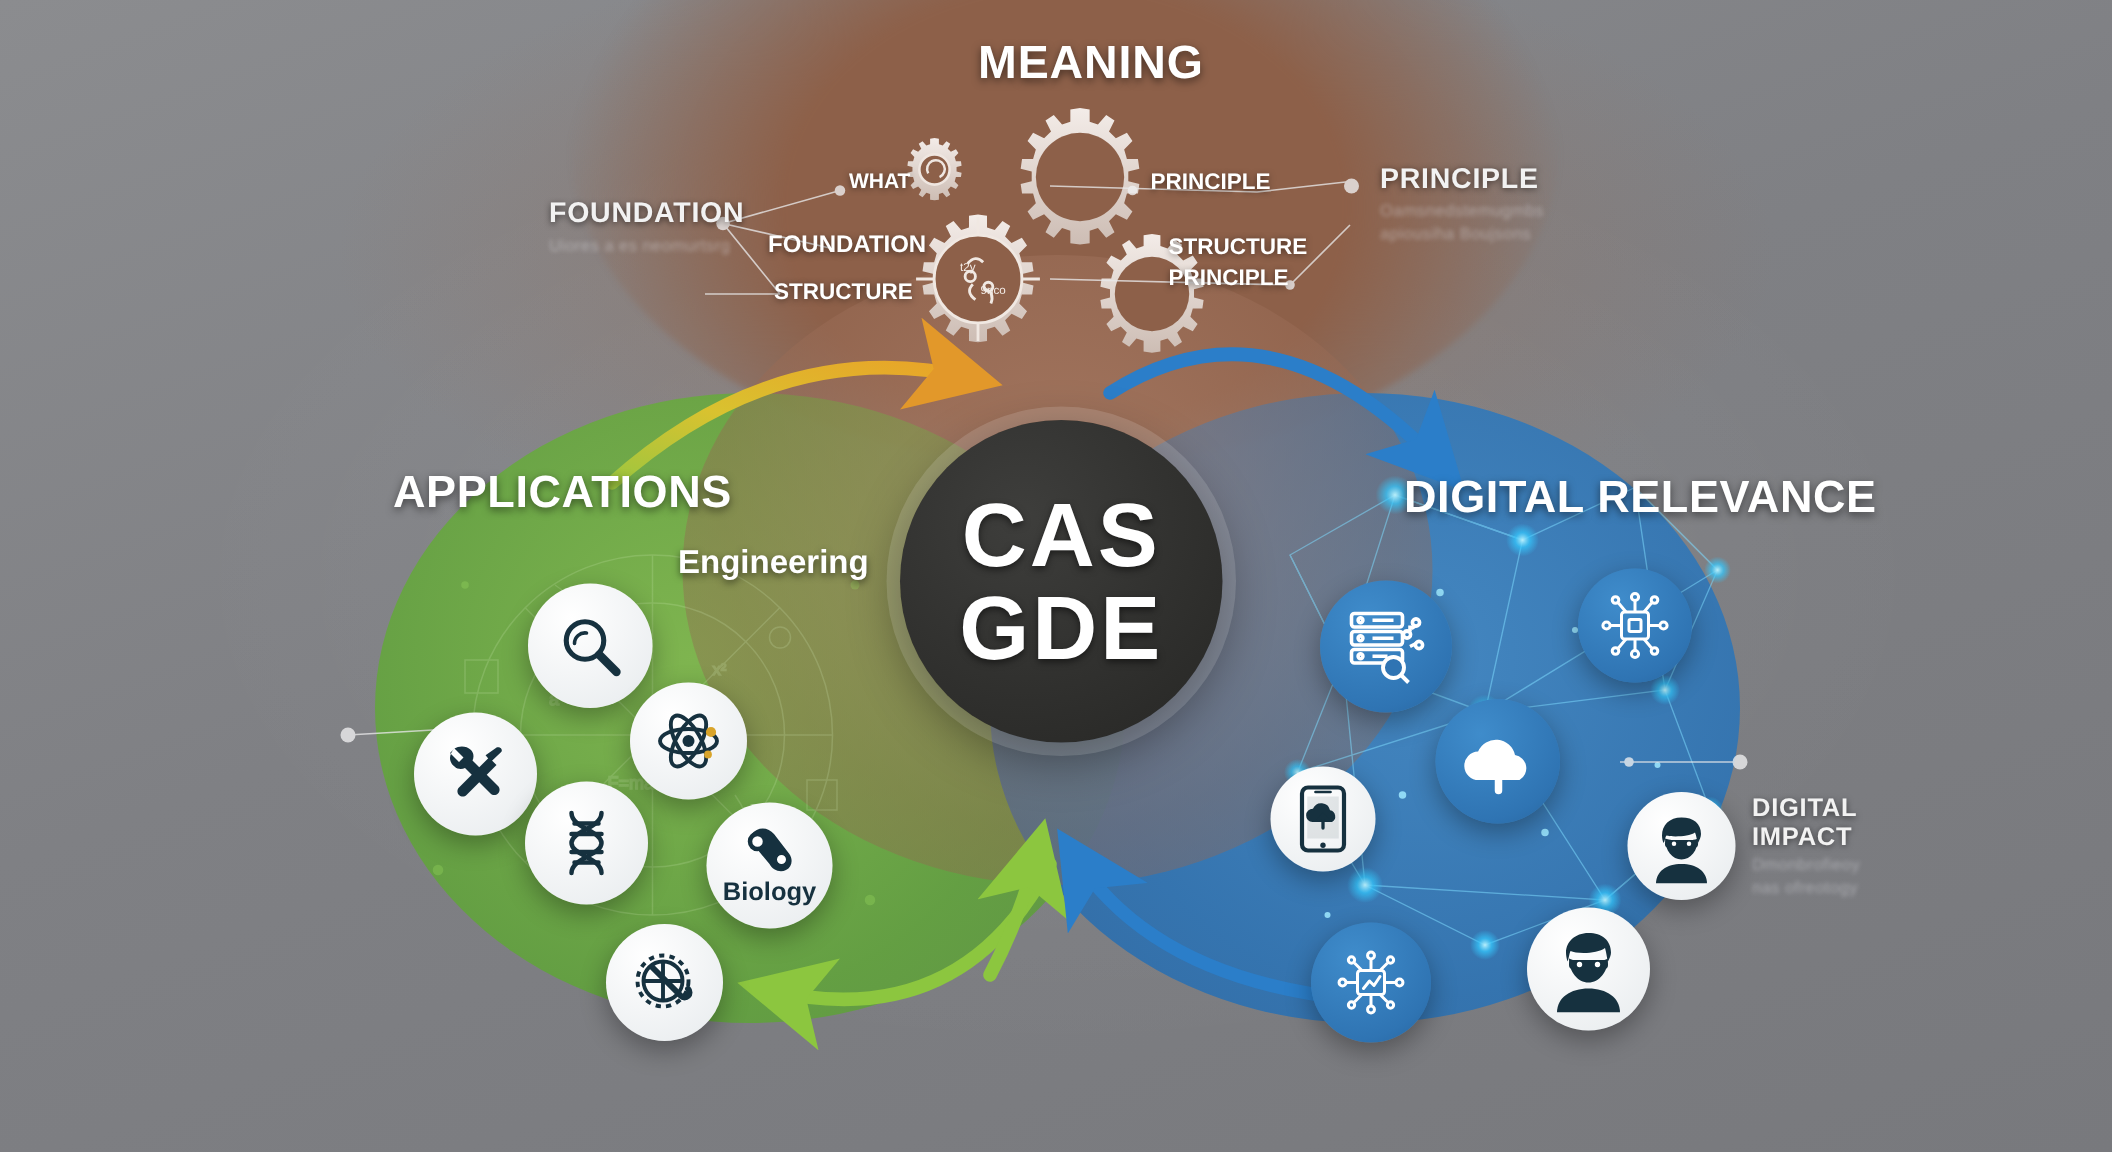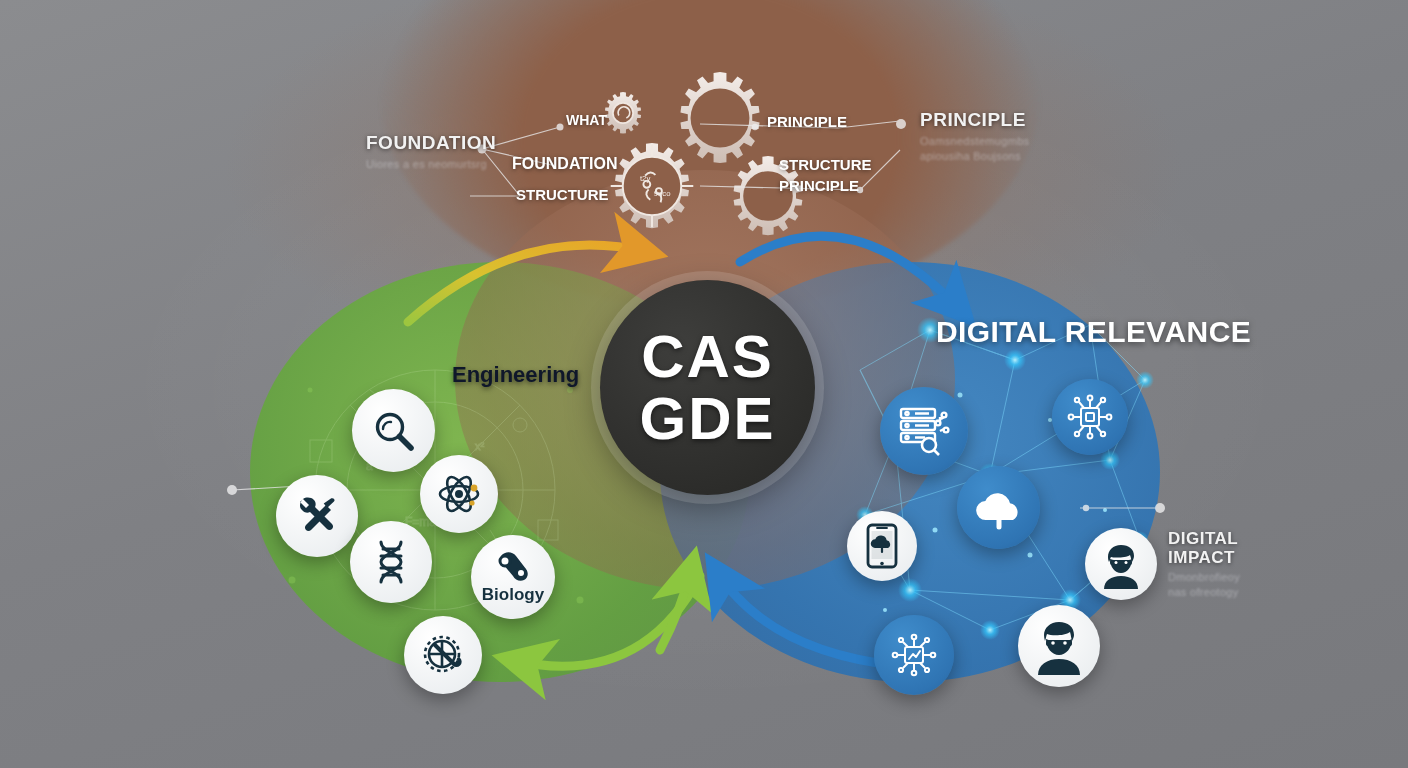--- a/index.html
+++ b/index.html
@@ -75,21 +75,21 @@
   .heading{
     position:absolute; color:#fff; font-weight:bold;
     text-shadow:0 2px 6px rgba(0,0,0,.52); white-space:nowrap;
   }
   #h-meaning{ left:652px; top:24px; font-size:31px; letter-spacing:.6px; }
   #h-applications{ left:262px; top:312px; font-size:30px; letter-spacing:.4px; }
   #h-digital{ left:936px; top:315px; font-size:30px; letter-spacing:.4px; }
 
   
   .caption{
-    position:absolute; color:#0f172a; font-weight:bold; white-space:nowrap;
+    position:absolute; color:#ffffff; font-weight:bold; white-space:nowrap;
     text-shadow:0 2px 5px rgba(0,0,0,.55);
   }
   #cap-engineering{ left:452px; top:362px; font-size:22px; }
 
   
   .callout{ position:absolute; white-space:nowrap; }
   .callout .title{
     color:#f2f2f2; font-weight:bold; letter-spacing:.5px;
     text-shadow:0 1px 4px rgba(0,0,0,.55);
   }
@@ -303,20 +303,22 @@
       <circle cx="1160" cy="508" r="5" fill="#f0f0f1" stroke="none"></circle>
       <circle cx="1086" cy="508" r="3.2" fill="#f0f0f1" stroke="none"></circle>
     </g>
   </svg>
 
   <div class="center-badge">
     <div class="l1">CAS</div>
     <div class="l2">GDE</div>
   </div>
 
+  <div class="heading" id="h-meaning">MEANING</div>
+  <div class="heading" id="h-applications">APPLICATIONS</div>
   <div class="heading" id="h-digital">DIGITAL RELEVANCE</div>
 
   <div class="caption" id="cap-engineering">Engineering</div>
 
   <div class="gear-label" id="gl-what">WHAT</div>
   <div class="gear-label" id="gl-foundation">FOUNDATION</div>
   <div class="gear-label" id="gl-structure">STRUCTURE</div>
   <div class="gear-label" id="gl-principle1">PRINCIPLE</div>
   <div class="gear-label" id="gl-structure2">STRUCTURE</div>
   <div class="gear-label" id="gl-principle2">PRINCIPLE</div>

